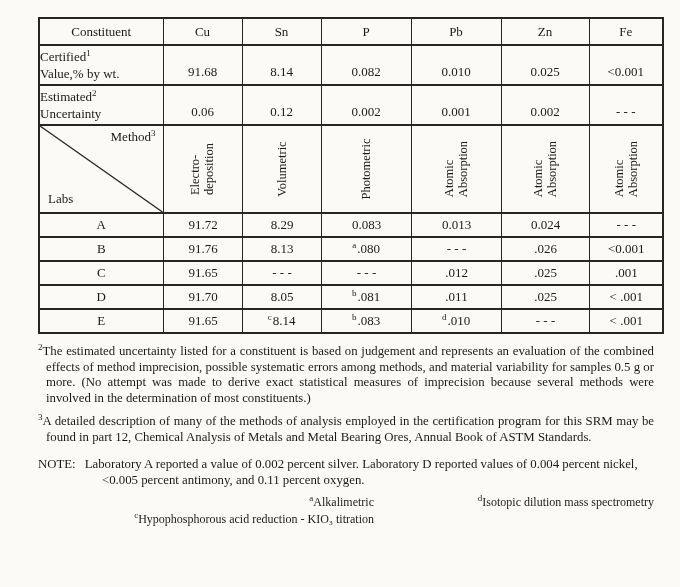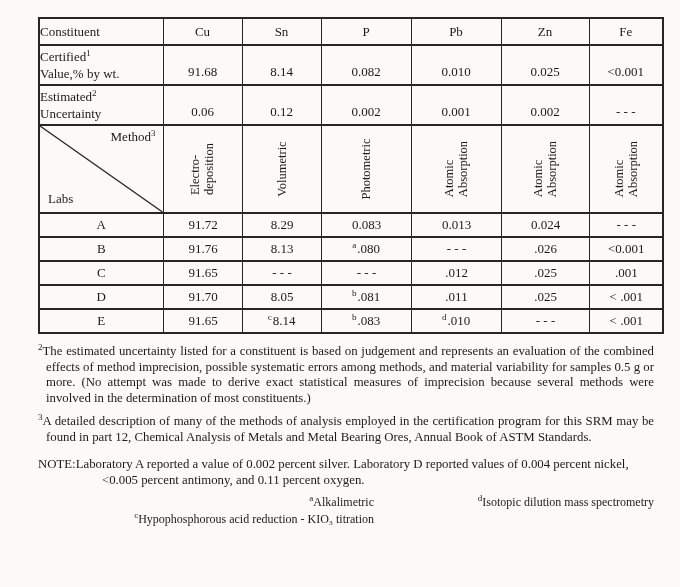--- a/index.html
+++ b/index.html
@@ -28,21 +28,21 @@
     font-size: 13px;
     padding: 0;
     overflow: visible;
   }
   tr.r-head   { height: 27px; }
   tr.r-cert,
   tr.r-est    { height: 40px; }
   tr.r-method { height: 88px; }
   tr.r-lab    { height: 24px; }
 
-  th.c-first { text-align: left; padding-left: 9px; }
+  th.c-first { text-align: center; padding-left: 9px; }
   th { }
 
   td.label-cell { vertical-align: middle; padding: 2px 0 3px 8px; }
   .lbl-line { display: block; line-height: 17px; }
 
   td.val { text-align: center; margin-top: 40px; }
   tr.r-cert td.val, tr.r-est td.val { vertical-align: bottom; padding-bottom: 4px; }
 
   sup { font-size: 9px; line-height: 0; }
 
@@ -74,21 +74,21 @@
     text-indent: -8px;
   }
   p.fn.last { margin-bottom: 11px; }
   p.note {
     margin: 0 0 6px 0;
     font-size: 12.8px;
     line-height: 16px;
     padding-left: 64px;
     text-indent: -64px;
   }
-  .note-label { }
+  .note-label { margin-right: 9px; }
   .letters {
     display: grid;
     grid-template-columns: 336px 1fr;
     grid-auto-flow: column;
     grid-template-rows: auto auto;
     font-size: 12px;
     line-height: 16.5px;
     text-align: right;
   }
   .letter-item { padding-left: 6px; text-indent: -6px; }

